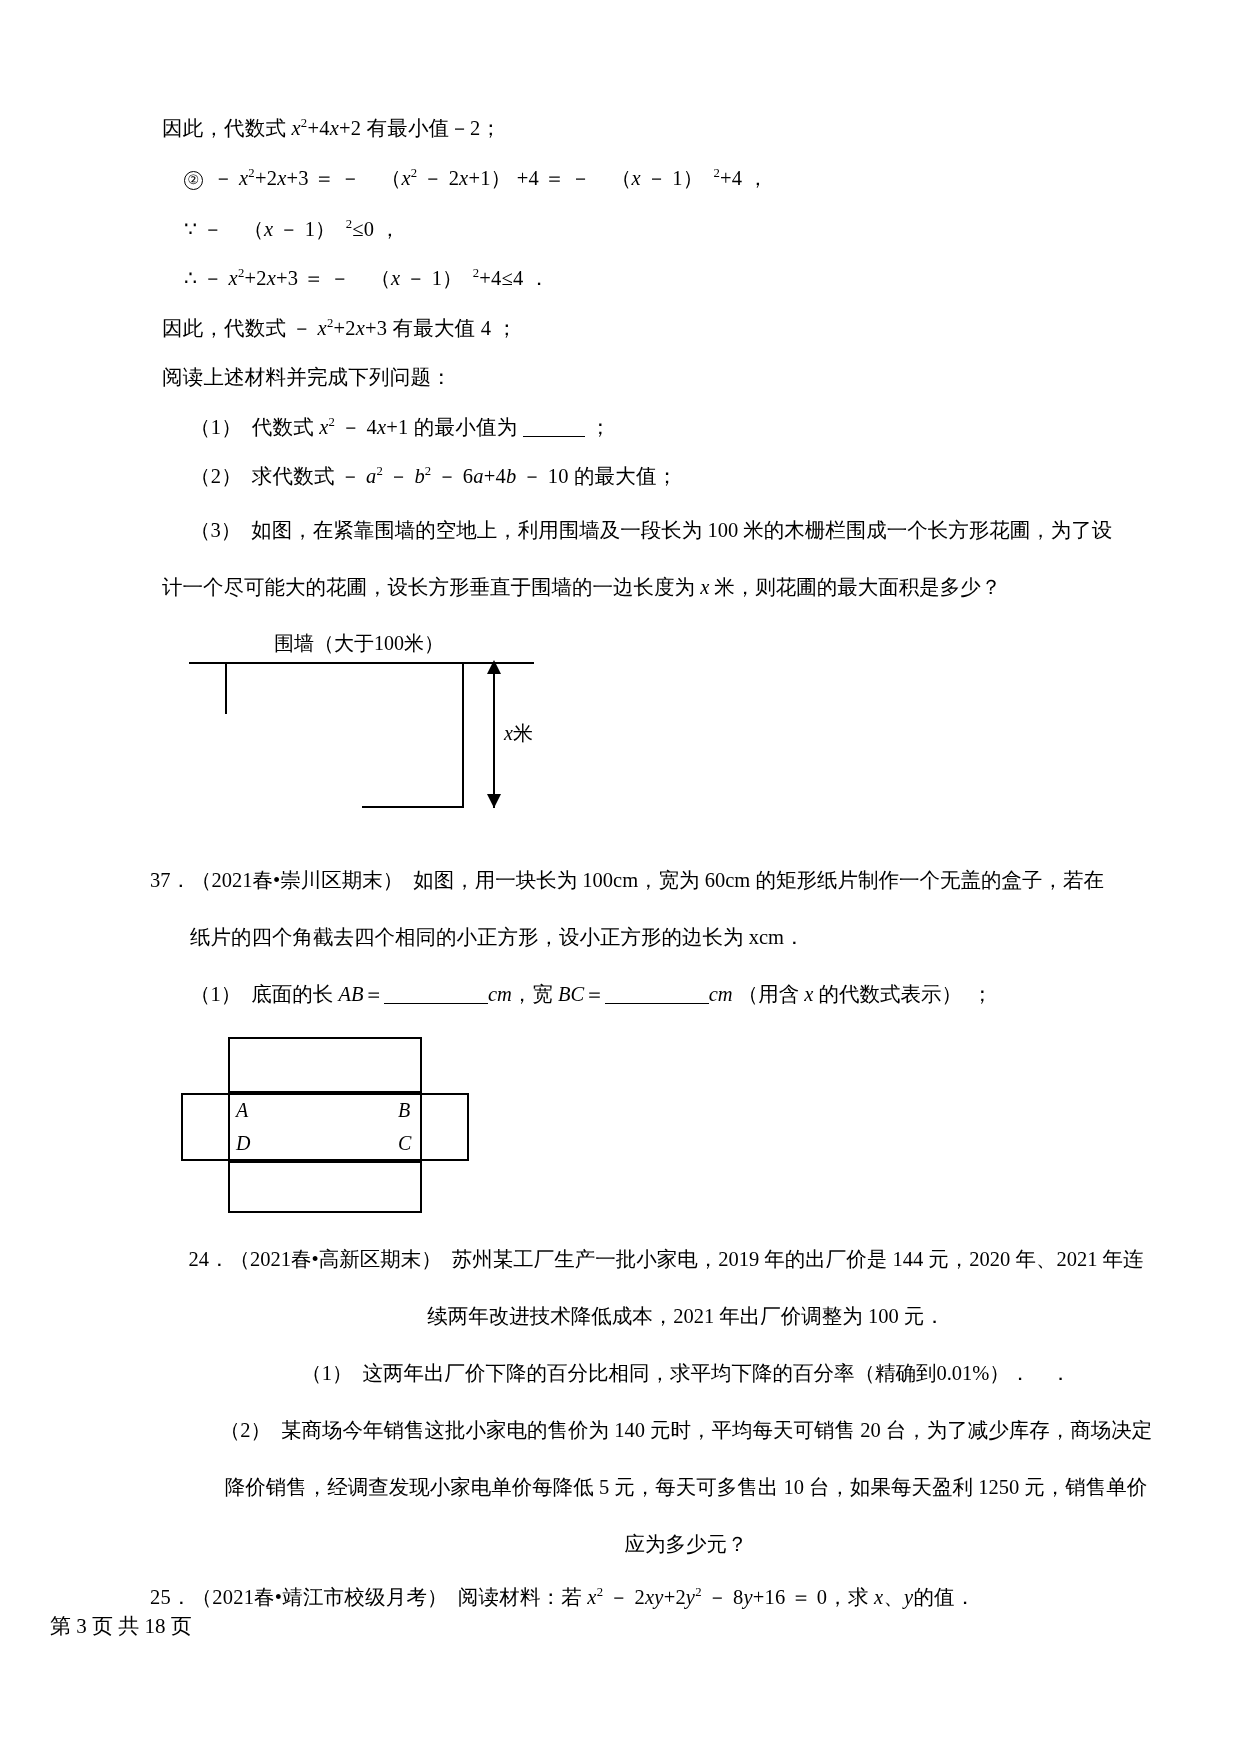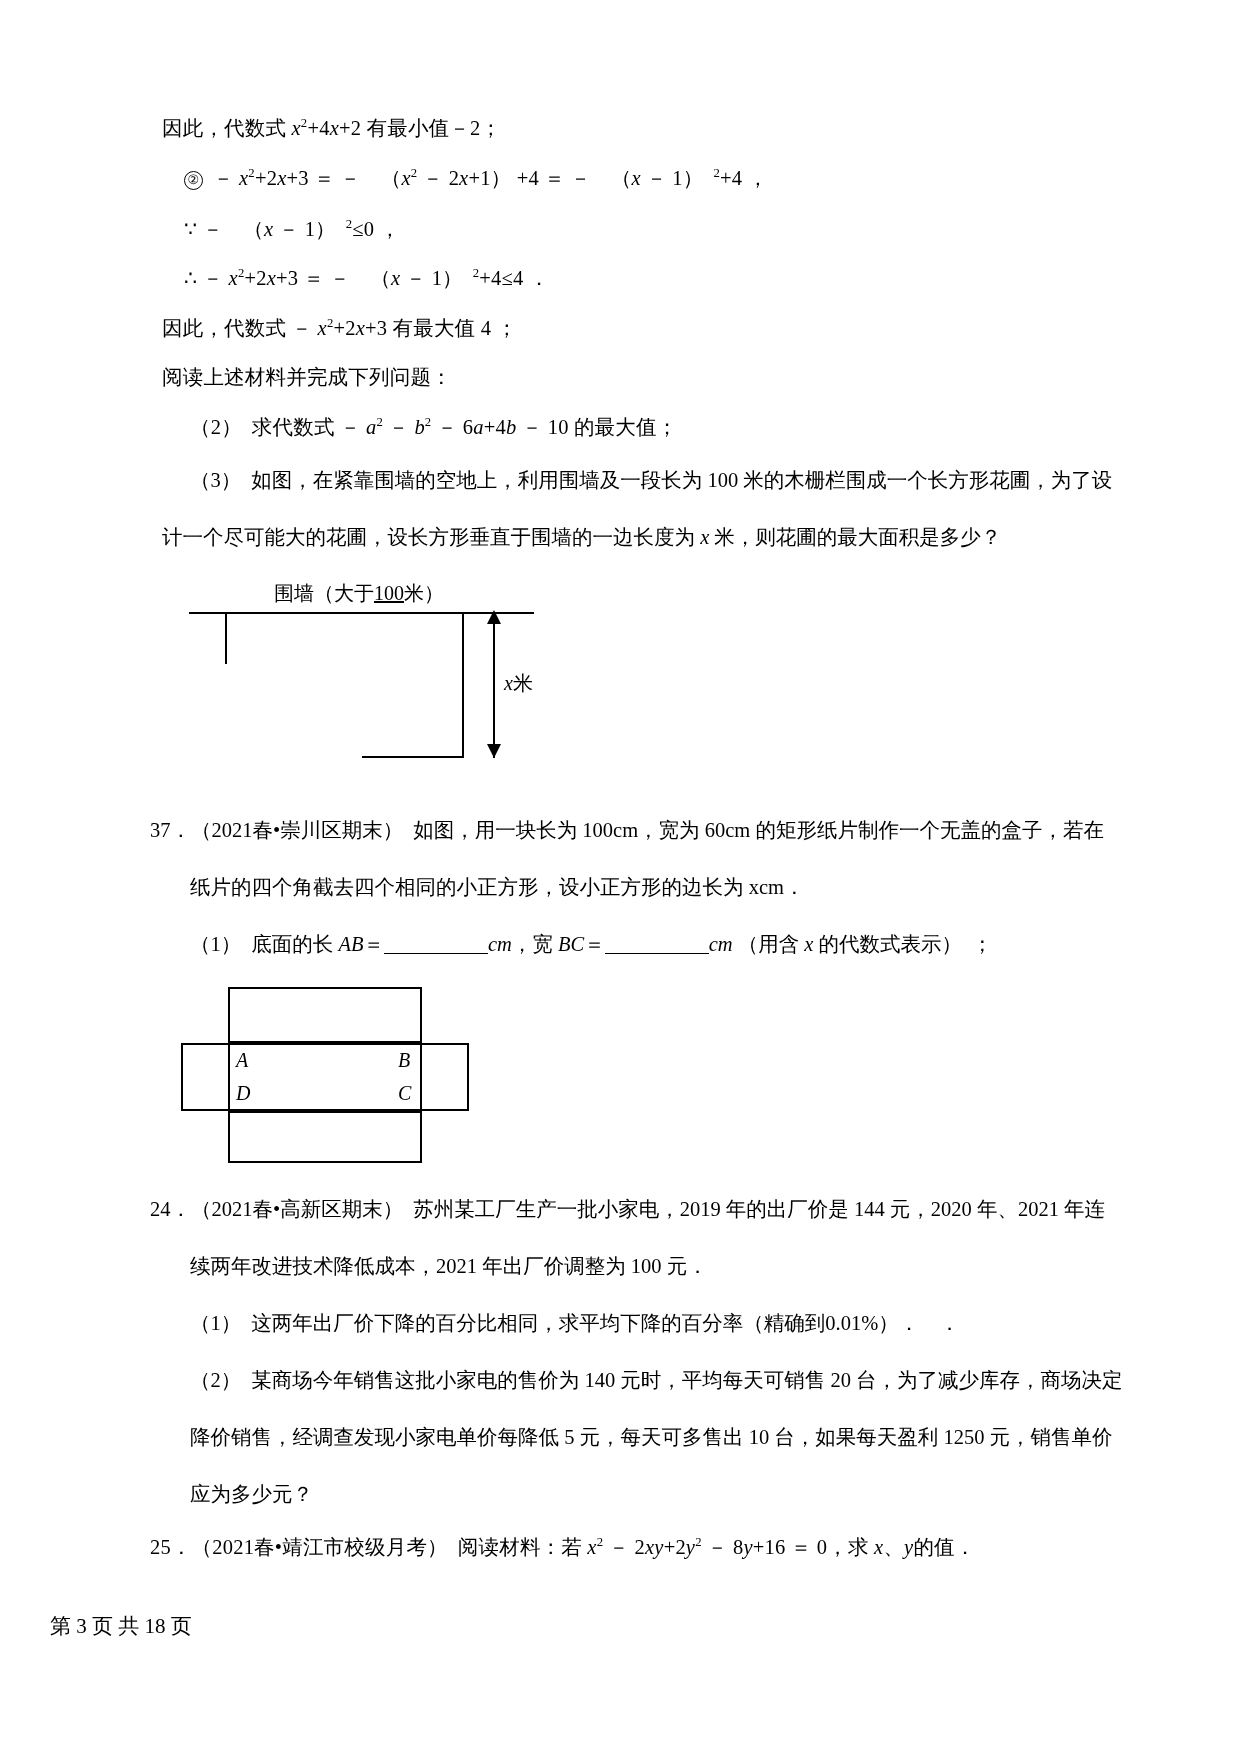--- a/index.html
+++ b/index.html
@@ -93,21 +93,21 @@
     margin-top: 12px;
     margin-bottom: 8px;
   }
   .wall-caption {
     position: absolute;
     left: 112px;
     top: 0px;
     font-size: 20px;
     white-space: nowrap;
   }
-  .wall-caption .num100 { font-family: "Liberation Serif", serif; text-decoration: underline; }
+  .wall-caption .num100 { font-family: "Liberation Serif", serif; }
 
   .fw-line { position: absolute; background: #000; }
 
   
   .fig-box {
     position: relative;
     height: 176px;
     margin-top: 14px;
     margin-bottom: 10px;
   }
@@ -152,20 +152,23 @@
     <div class="line blk indent1">
       ∴ － <span class="mi">x</span><sup class="exn">2</sup>+2<span class="mi">x</span>+3 ＝ －<span class="sp2"></span>（<span class="mi">x</span> － 1）<span class="sp"></span><sup class="exn">2</sup>+4≤4 ．
     </div>
 
     <div class="line blk">
       因此，代数式 － <span class="mi">x</span><sup class="exn">2</sup>+2<span class="mi">x</span>+3 有最大值 4 ；
     </div>
 
     <div class="line blk">阅读上述材料并完成下列问题：</div>
 
+    <div class="line blk indent2">
+      <span>（1）</span><span class="sp"></span><span>代数式</span>&nbsp;<span class="mi">x</span><sup class="exn">2</sup>&nbsp;<span>－ 4</span><span class="mi">x</span><span>+1 的最小值为</span>&nbsp;<span class="blank-s"></span>&nbsp;<span>；</span>
+    </div>
 
     <div class="line blk indent2">
       <span>（2）</span><span class="sp"></span><span>求代数式 －</span>&nbsp;<span class="mi">a</span><sup class="exn">2</sup>&nbsp;<span>－</span>&nbsp;<span class="mi">b</span><sup class="exn">2</sup>&nbsp;<span>－ 6</span><span class="mi">a</span><span>+4</span><span class="mi">b</span>&nbsp;<span>－ 10 的最大值；</span>
     </div>
 
     <div class="para">
       <div class="pline indent2">
         <span>（3）</span><span class="sp"></span><span>如图，在紧靠围墙的空地上，利用围墙及一段长为 100 米的木栅栏围成一个长方形花圃，为了设</span>
       </div>
       <div class="pline">
@@ -221,21 +224,21 @@
 
       <div class="fw-line" style="position:absolute; left:66px; top:56px; width:2px; height:68px; background:#000;"></div>
       <div class="fw-line" style="position:absolute; left:258px; top:56px; width:2px; height:68px; background:#000;"></div>
 
       <div class="bxlabel" style="left:74px; top:62px;">A</div>
       <div class="bxlabel" style="left:236px; top:62px;">B</div>
       <div class="bxlabel" style="left:74px; top:95px;">D</div>
       <div class="bxlabel" style="left:236px; top:95px;">C</div>
     </div>
 
-    <div class="para" style="margin-top:32px;">
+    <div class="para" style="margin-top:32px;text-align:center;">
       <div class="pline" style="margin-left:-12px;">
         <span>24．</span><span>（2021春•高新区期末）</span><span class="sp"></span><span>苏州某工厂生产一批小家电，2019 年的出厂价是 144 元，2020 年、2021 年连</span>
       </div>
       <div class="pline indent2">
         <span>续两年改进技术降低成本，2021 年出厂价调整为 100 元．</span>
       </div>
       <div class="pline indent2">
         <span>（1）</span><span class="sp"></span><span>这两年出厂价下降的百分比相同，求平均下降的百分率（精确到0.01%）．</span><span class="sp2"></span>．
       </div>
       <div class="pline indent2">

